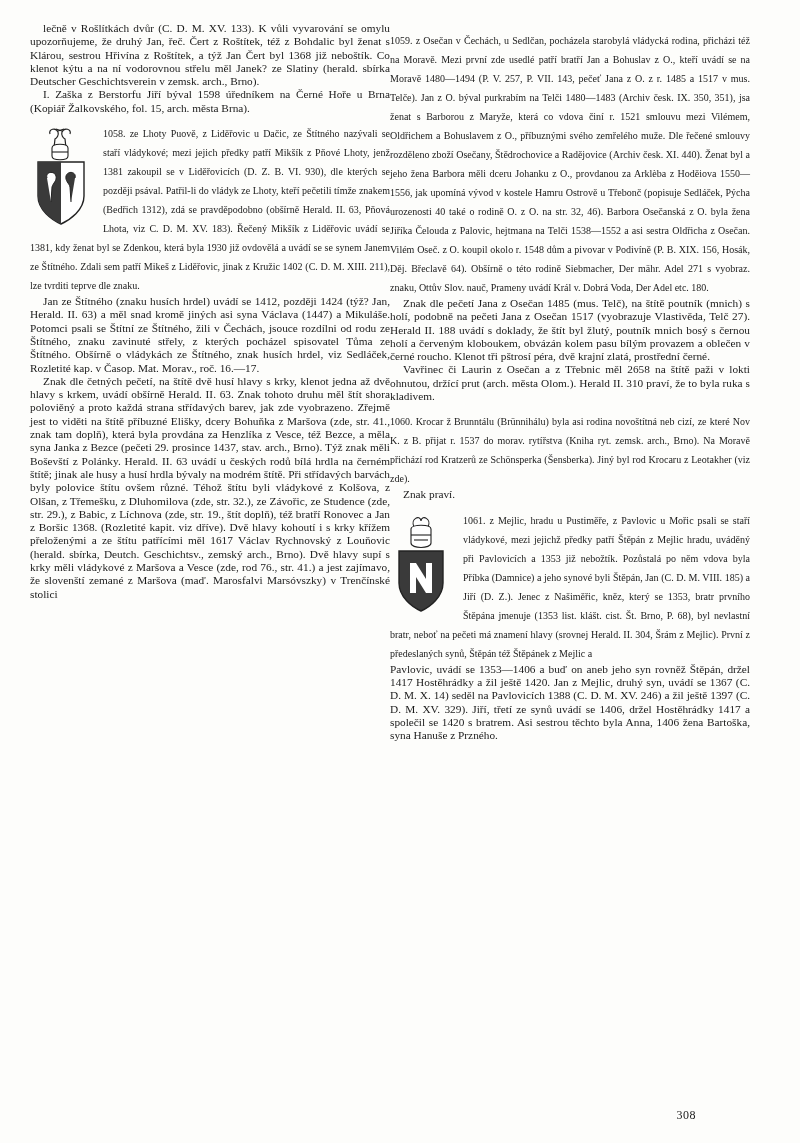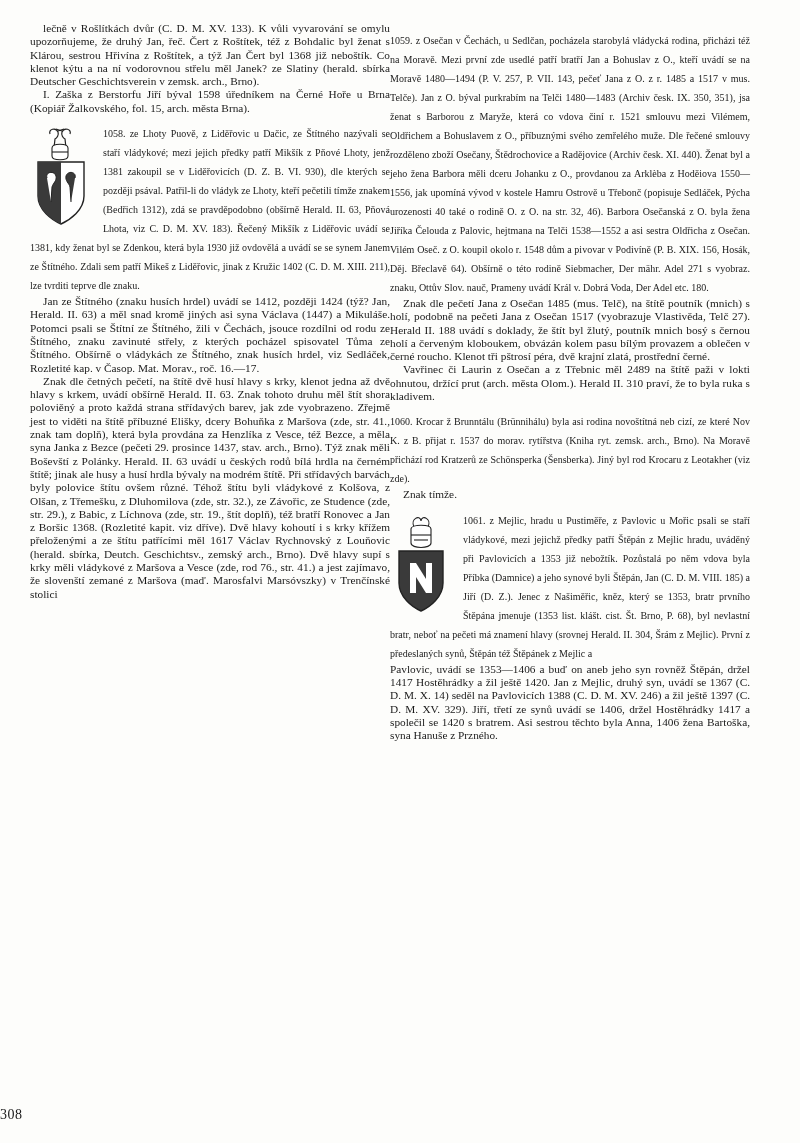--- a/index.html
+++ b/index.html
@@ -61,22 +61,22 @@
     width: 62px;
     height: 96px;
     position: relative;
   }
   .shield svg { display: block; }
   .page-number {
     position: absolute;
     bottom: 20px;
     left: 0;
     width: 696px;
-    text-align: left;
-    font-size: 14px;
+    text-align: right;
+    font-size: 12px;
     letter-spacing: 0.5px;
   }
   .clearfix::after { content: ""; display: block; clear: both; }
 </style>
 </head>
 <body>
 
 <div class="page">
   <div class="columns">
 
@@ -128,25 +128,25 @@
 
     </div>
 
     <div class="col">
 
 
       <p class="entry-head">1059. z Osečan v Čechách, u Sedlčan, pocházela starobylá vládycká rodina, přicházi též na Moravě. Mezi první zde usedlé patří bratří Jan a Bohuslav z O., kteří uvádí se na Moravě 1480—1494 (P. V. 257, P. VII. 143, pečeť Jana z O. z r. 1485 a 1517 v mus. Telče). Jan z O. býval purkrabím na Telči 1480—1483 (Archiv česk. IX. 350, 351), jsa ženat s Barborou z Maryže, která co vdova činí r. 1521 smlouvu mezi Vilémem, Oldřichem a Bohuslavem z O., příbuznými svého zemřelého muže. Dle řečené smlouvy rozděleno zboží Osečany, Štědrochovice a Radějovice (Archiv česk. XI. 440). Ženat byl a jeho žena Barbora měli dceru Johanku z O., provdanou za Arklèba z Hoděiova 1550—1556, jak upomíná vývod v kostele Hamru Ostrově u Třebonč (popisuje Sedláček, Pýcha urozenosti 40 také o rodině O. z O. na str. 32, 46). Barbora Osečanská z O. byla žena Jiříka Čelouda z Palovic, hejtmana na Telči 1538—1552 a asi sestra Oldřicha z Osečan. Vilém Oseč. z O. koupil okolo r. 1548 dům a pivovar v Podivíně (P. B. XIX. 156, Hosák, Děj. Břeclavě 64). Obšírně o této rodině Siebmacher, Der mähr. Adel 271 s vyobraz. znaku, Ottův Slov. nauč, Prameny uvádí Král v. Dobrá Voda, Der Adel etc. 180.</p>
 
       <p class="gap">Znak dle pečetí Jana z Osečan 1485 (mus. Telč), na štítě poutník (mnich) s holí, podobně na pečeti Jana z Osečan 1517 (vyobrazuje Vlastivěda, Telč 27). Herald II. 188 uvádí s doklady, že štít byl žlutý, poutník mnich bosý s černou holí a červeným kloboukem, obvázán kolem pasu bílým provazem a oblečen v černé roucho. Klenot tři pštrosí péra, dvě krajní zlatá, prostřední černé.</p>
 
-      <p class="gap">Vavřinec či Laurin z Osečan a z Třebnic měl 2489 na štítě paži v lokti ohnutou, držící prut (arch. města Olom.). Herald II. 310 praví, že to byla ruka s kladivem.</p>
+      <p class="gap">Vavřinec či Laurin z Osečan a z Třebnic měl 2658 na štítě paži v lokti ohnutou, držící prut (arch. města Olom.). Herald II. 310 praví, že to byla ruka s kladivem.</p>
 
       <p class="entry-head">1060. Krocar ž Brunntálu (Brünnihálu) byla asi rodina novoštítná neb cizí, ze které Nov K. z B. přijat r. 1537 do morav. rytířstva (Kniha ryt. zemsk. arch., Brno). Na Moravě přichází rod Kratzerů ze Schönsperka (Šensberka). Jiný byl rod Krocaru z Leotakher (viz zde).</p>
 
-      <p class="gap">Znak tímže.</p>
+      <p class="gap">Znak praví.</p>
 
       <div class="clearfix">
         <div class="figwrap">
           <div class="shield">
             <svg width="62" height="100" viewBox="0 0 62 100" xmlns="http://www.w3.org/2000/svg">
 
               <g stroke="#222" stroke-width="1.1" fill="#fff">
                 <path d="M24 14 C20 6, 30 1, 31 8 C32 1, 42 6, 38 14 Z"></path>
               </g>
 

